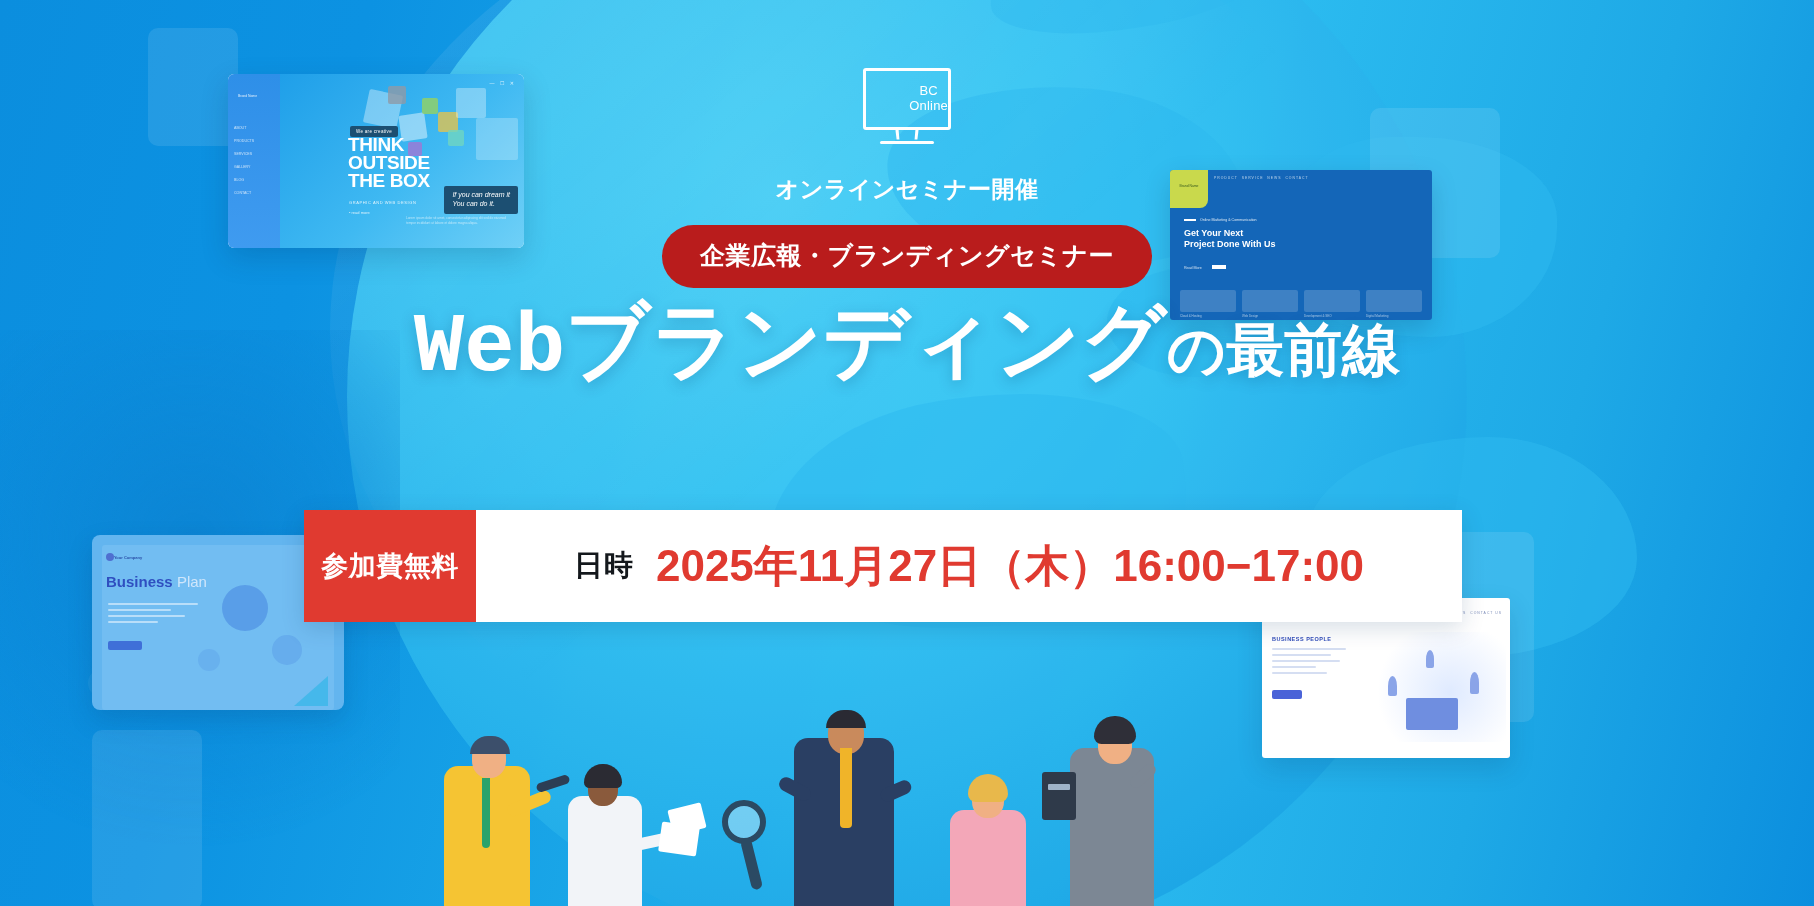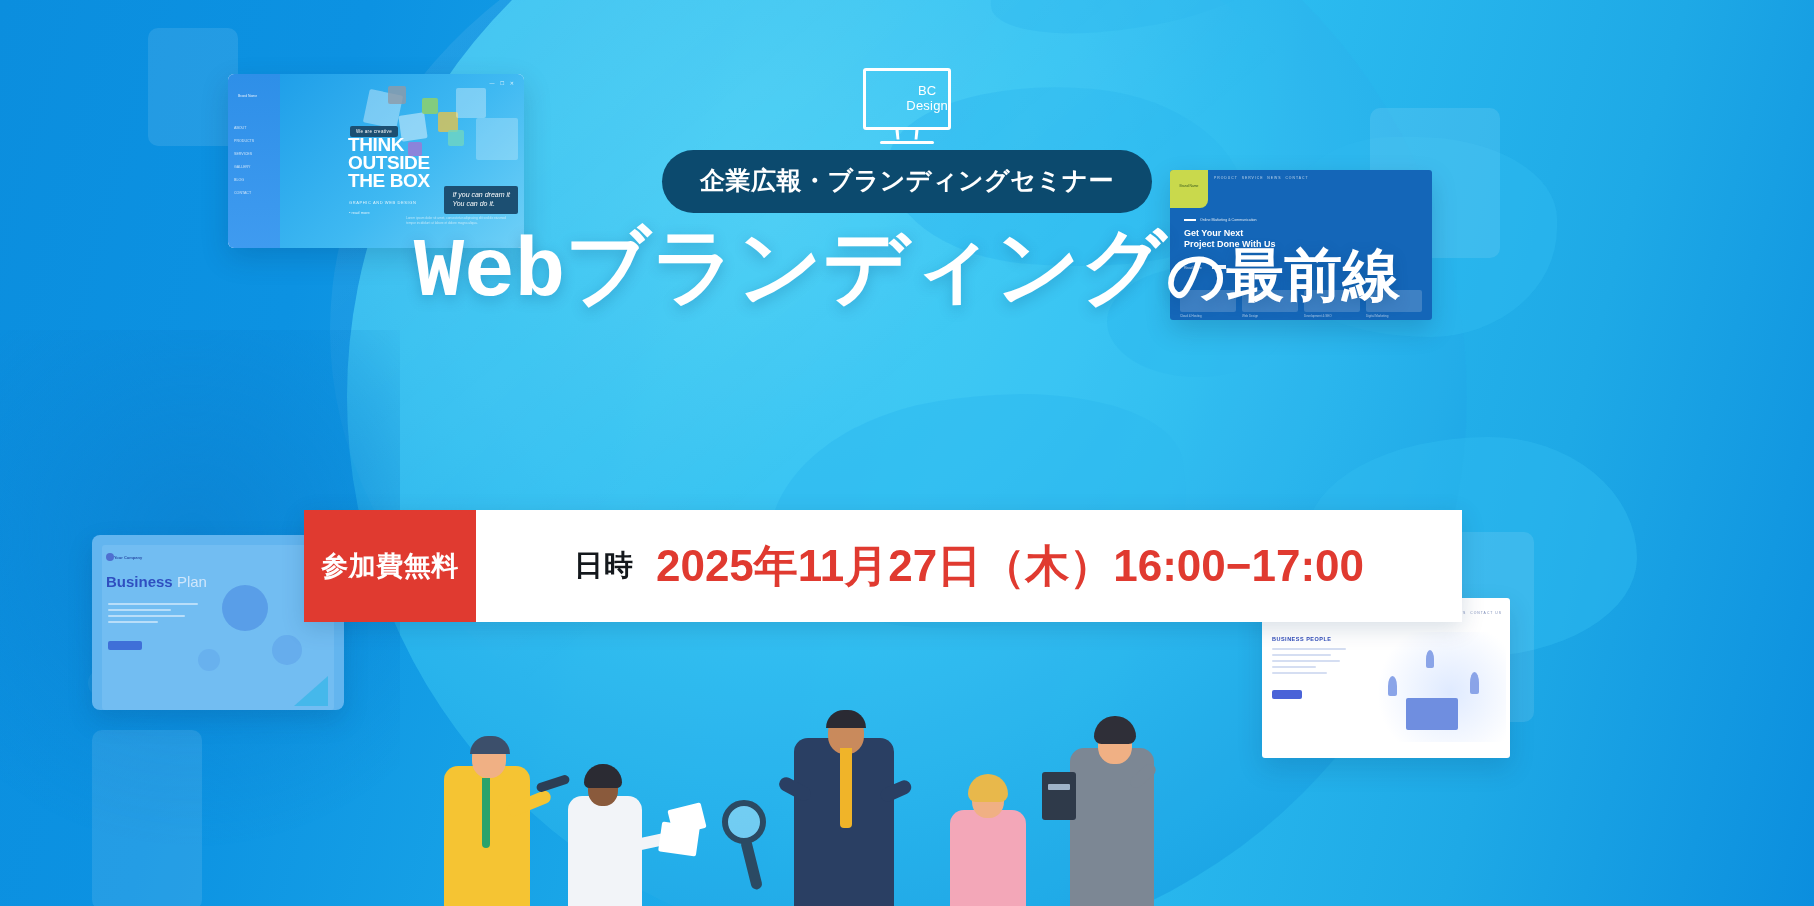--- a/index.html
+++ b/index.html
@@ -159,21 +159,21 @@
     width:54px; height:3px; background:#fff; border-radius:2px;
   }
 
   .eyebrow{
     margin-top:44px; color:#fff; font-size:23px; font-weight:700;
     letter-spacing:.5px;
   }
 
   .badge{
     display:inline-block; margin-top:20px;
-    background:#0c4a6e; color:#fff;
+    background:#b91c1c; color:#fff;
     font-size:25px; font-weight:700; letter-spacing:.5px;
     padding:14px 38px 16px; border-radius:40px;
   }
 
   .title1{
     margin-top:22px; color:#fff; font-weight:700;
     font-size:53px; letter-spacing:1px;
     text-shadow:0 3px 10px rgba(0,60,110,.22);
   }
 
@@ -390,26 +390,27 @@
       <div class="parm" style="left:6px;bottom:86px;width:34px;height:48px;background:#2f3a4a;border-radius:3px;"></div>
       <div class="parm" style="left:12px;bottom:116px;width:22px;height:6px;background:#9fb3c8;border-radius:1px;"></div>
     </div>
   </div>
 
   <div class="content">
 
     <div class="monitor">
       <div class="mtext">
         <span>BC</span><br>
-        <span>Design</span>
+        <span>Online</span>
       </div>
       <div class="neck"></div>
       <div class="base"></div>
     </div>
 
+    <div class="eyebrow">オンラインセミナー開催</div>
 
     <div><span class="badge">企業広報・ブランディングセミナー</span></div>
 
 
     <div class="title2">
       <span>Webブランディング</span><span class="small">の最前線</span>
     </div>
   </div>
 
   <div class="infobar">

